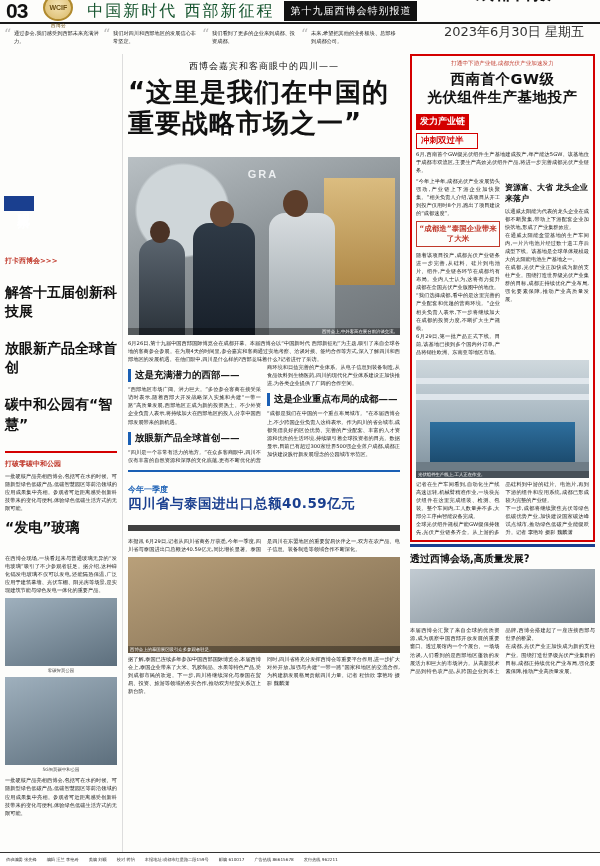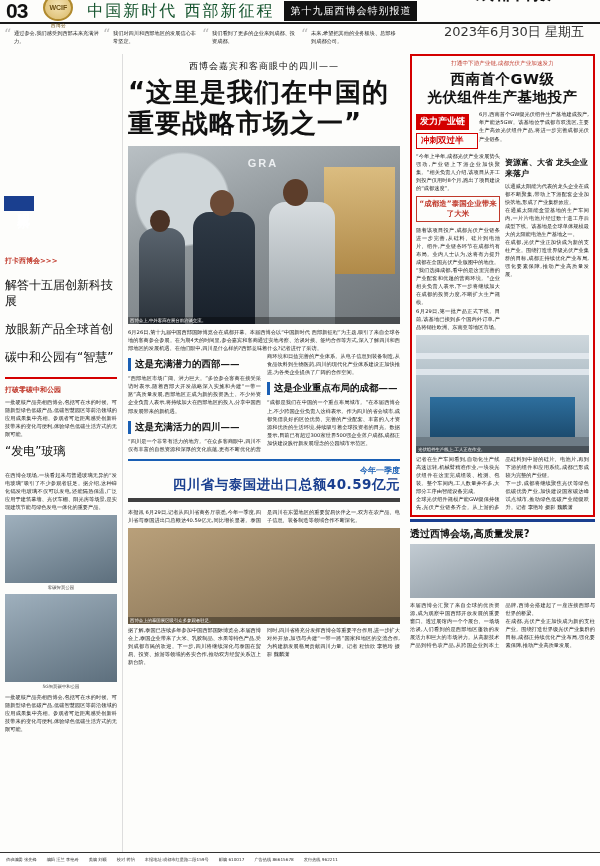--- a/index.html
+++ b/index.html
@@ -83,24 +83,25 @@
     font-size:26px;
     line-height:1.22;
     letter-spacing:1px;
     color:#111;
   }
 
   
   .photo { position:relative; overflow:hidden; background:#8a8f93; }
   .photo .cap { position:absolute; left:0; bottom:0; right:0; font-size:4.4px; color:#fff; background:rgba(0,0,0,.35); padding:1px 2px;}
   .ph-main {
-    height:178px; margin:6px 0 4px 0;
+    height:178px; margin:17px 0 4px 0;
     background:
       radial-gradient(circle at 20% 30%, #cfd6d9 0 18%, transparent 19%),
       linear-gradient(160deg,#b9c0c4 0%, #8e9599 45%, #6f7579 100%);
+    text-align: right;
   }
   .ph-main .fig1, .ph-main .fig2, .ph-main .fig3 {
     position:absolute; bottom:0; border-radius:16px 16px 0 0;
   }
   .ph-main .fig1 { left:24%; width:62px; height:112px; background:linear-gradient(180deg,#2f3a46,#18202a); }
   .ph-main .fig2 { left:52%; width:66px; height:122px; background:linear-gradient(180deg,#d8dde0,#9aa3a8); }
   .ph-main .fig3 { left:4%;  width:46px; height:96px;  background:linear-gradient(180deg,#5a646e,#2b333b); }
   .ph-main .head { position:absolute; border-radius:50%; }
   .ph-main .h1 { left:30%; bottom:108px; width:24px;height:26px; background:#6b4a36;}
   .ph-main .h2 { left:57%; bottom:118px; width:25px;height:27px; background:#5c3d2a;}
@@ -109,21 +110,21 @@
   .ph-main .signtx { position:absolute; left:44%; top:6%; font-size:11px; font-weight:bold; color:#eceff1; letter-spacing:2px;}
 
   
   .sec-head {
     font-size:9.5px; font-weight:bold; color:#111;
     border-left:3px solid #1a5fb4; padding-left:4px; margin:6px 0 3px;
   }
 
   
   .rail-title { font-size:7px; color:#c0392b; font-weight:bold; margin:6px 0 3px;}
-  .rail-head { font-size:12px; font-weight:normal; line-height:1.4; margin:11px 0; }
+  .rail-head { font-size:14px; font-weight:bold; line-height:1.4; margin:17px 0; }
   .rail-photo { height:68px; margin:4px 0 2px; background:linear-gradient(160deg,#9fb0bd,#5d6f7d); position:relative;}
   .rail-cap { font-size:4.4px; color:#444; text-align:center; margin-bottom:4px;}
 
   .vert-badge {
     position:absolute; left:4px; top:196px;
     width:30px; padding:6px 3px;
     background:#1a3f8f; color:#fff; text-align:center;
     font-size:13px; font-weight:bold; line-height:1.25; letter-spacing:1px;
     writing-mode:vertical-rl;
   }
@@ -149,22 +150,22 @@
     background:linear-gradient(180deg,#cfd8dd 0%, #9fb0bb 60%, #7c8d99 100%);
     position:relative; overflow:hidden;
   }
   .feat-photo .beam { position:absolute; left:0; right:0; height:6px; background:#e8eef2; opacity:.8;}
   .feat-photo .mach { position:absolute; bottom:14px; left:8%; width:84%; height:42px; background:linear-gradient(180deg,#2e6f9e,#1b4a6d);}
   .feat-photo .floor{ position:absolute; bottom:0; left:0; right:0; height:16px; background:#6e7c86;}
   .sub-head { font-size:8px; font-weight:bold; margin:5px 0 3px; }
   .boxed-sub { border:1px solid #c0392b; color:#c0392b; font-size:7.5px; font-weight:bold; text-align:center; padding:2px; margin:4px 0;}
 
   .bottom-banner {
-    border-top:2px solid #1a5fb4; border-bottom:4px solid #404040;
-    text-align:right; padding:4px 0; margin:6px 0;
+    border-top:2px solid #1a5fb4; border-bottom:6px solid #404040;
+    text-align:left; padding:12px 0; margin:6px 0;
   }
   .bb-1 { font-size:8px; color:#1a5fb4; font-weight:bold; }
   .bb-2 { font-size:13.5px; font-weight:bold; color:#1a3f8f; letter-spacing:.5px; }
 
   .wide-photo { height:96px; background:linear-gradient(160deg,#b9a07a,#7d6a4f); position:relative; margin:4px 0 2px;}
   .col2 { column-count:2; column-gap:6px; }
 
   .footer {
     position:absolute; left:0; right:0; bottom:0;
     height:14px; border-top:1px solid #333;
@@ -257,21 +258,21 @@
         <div class="fig2"></div>
         <div class="head h2"></div>
         <div class="cap cjk">西博会上,中外客商在展台前洽谈交流。</div>
       </div>
 
       <div class="tiny cjk">6月26日,第十九届中国西部国际博览会在成都开幕。本届西博会以“中国新时代 西部新征程”为主题,吸引了来自全球各地的客商参会参展。在为期4天的时间里,参会嘉宾和客商通过实地考察、洽谈对接、签约合作等方式,深入了解四川和西部地区的发展机遇。在他们眼中,四川是什么样的?西部意味着什么?记者进行了采访。</div>
 
       <div class="col2">
         <div class="sec-head cjk">这是充满潜力的西部——</div>
         <div class="tiny cjk">“西部地区市场广阔、潜力巨大。”多位参会客商在接受采访时表示,随着西部大开发战略深入实施和共建“一带一路”高质量发展,西部地区正成为新的投资热土。不少外资企业负责人表示,将持续加大在西部地区的投入,分享中国西部发展带来的新机遇。</div>
-        <div class="sec-head cjk">这是充满活力的四川——</div>
+        <div class="sec-head cjk">放眼新产品全球首创——</div>
         <div class="tiny cjk">“四川是一个非常有活力的地方。”在众多客商眼中,四川不仅有丰富的自然资源和深厚的文化底蕴,更有不断优化的营商环境和日益完善的产业体系。从电子信息到装备制造,从食品饮料到生物医药,四川的现代化产业体系建设正加快推进,为各类企业提供了广阔的合作空间。</div>
         <div class="sec-head cjk">这是企业重点布局的成都——</div>
         <div class="tiny cjk">“成都是我们在中国的一个重点布局城市。”在本届西博会上,不少跨国企业负责人这样表示。作为四川的省会城市,成都凭借良好的区位优势、完善的产业配套、丰富的人才资源和优质的生活环境,持续吸引着全球投资者的目光。数据显示,目前已有超过300家世界500强企业落户成都,成都正加快建设践行新发展理念的公园城市示范区。</div>
       </div>
 
       <div class="bottom-banner">
         <div class="bb-1 cjk">今年一季度</div>
         <div class="bb-2 cjk">四川省与泰国进出口总额40.59亿元</div>
       </div>
 
@@ -288,21 +289,21 @@
         <div class="tiny cjk">同时,四川省将充分发挥西博会等重要平台作用,进一步扩大对外开放,加强与共建“一带一路”国家和地区的交流合作,为构建新发展格局贡献四川力量。记者 程怡欣 李艳玲 摄影 魏麟潇</div>
       </div>
     </div>
 
     <div class="col-right">
       <div class="feature">
         <div class="feat-kicker cjk">打通中下游产业链,成都光伏产业加速发力</div>
         <div class="feat-head cjk">西南首个GW级</div>
         <div class="feat-head cjk">光伏组件生产基地投产</div>
 
-        <div style="display:flex; gap:1px; margin-top:3px;">
+        <div style="display:flex; gap:1px; margin-top:3px;flex-direction:column;">
           <div style="width:62px;">
             <div class="stamp cjk">发力产业链</div>
             <div class="stamp2 cjk">冲刺双过半</div>
           </div>
           <div class="tiny cjk" style="flex:1">6月,西南首个GW级光伏组件生产基地建成投产,年产能达5GW。该基地位于成都市双流区,主要生产高效光伏组件产品,将进一步完善成都光伏产业链条。</div>
         </div>
 
         <div style="display:flex; gap:5px; margin-top:3px;">
           <div style="flex:1">
             <div class="tiny cjk">“今年上半年,成都光伏产业发展势头强劲,产业链上下游企业加快聚集。”相关负责人介绍,该项目从开工到投产仅用时8个月,跑出了项目建设的“成都速度”。</div>

